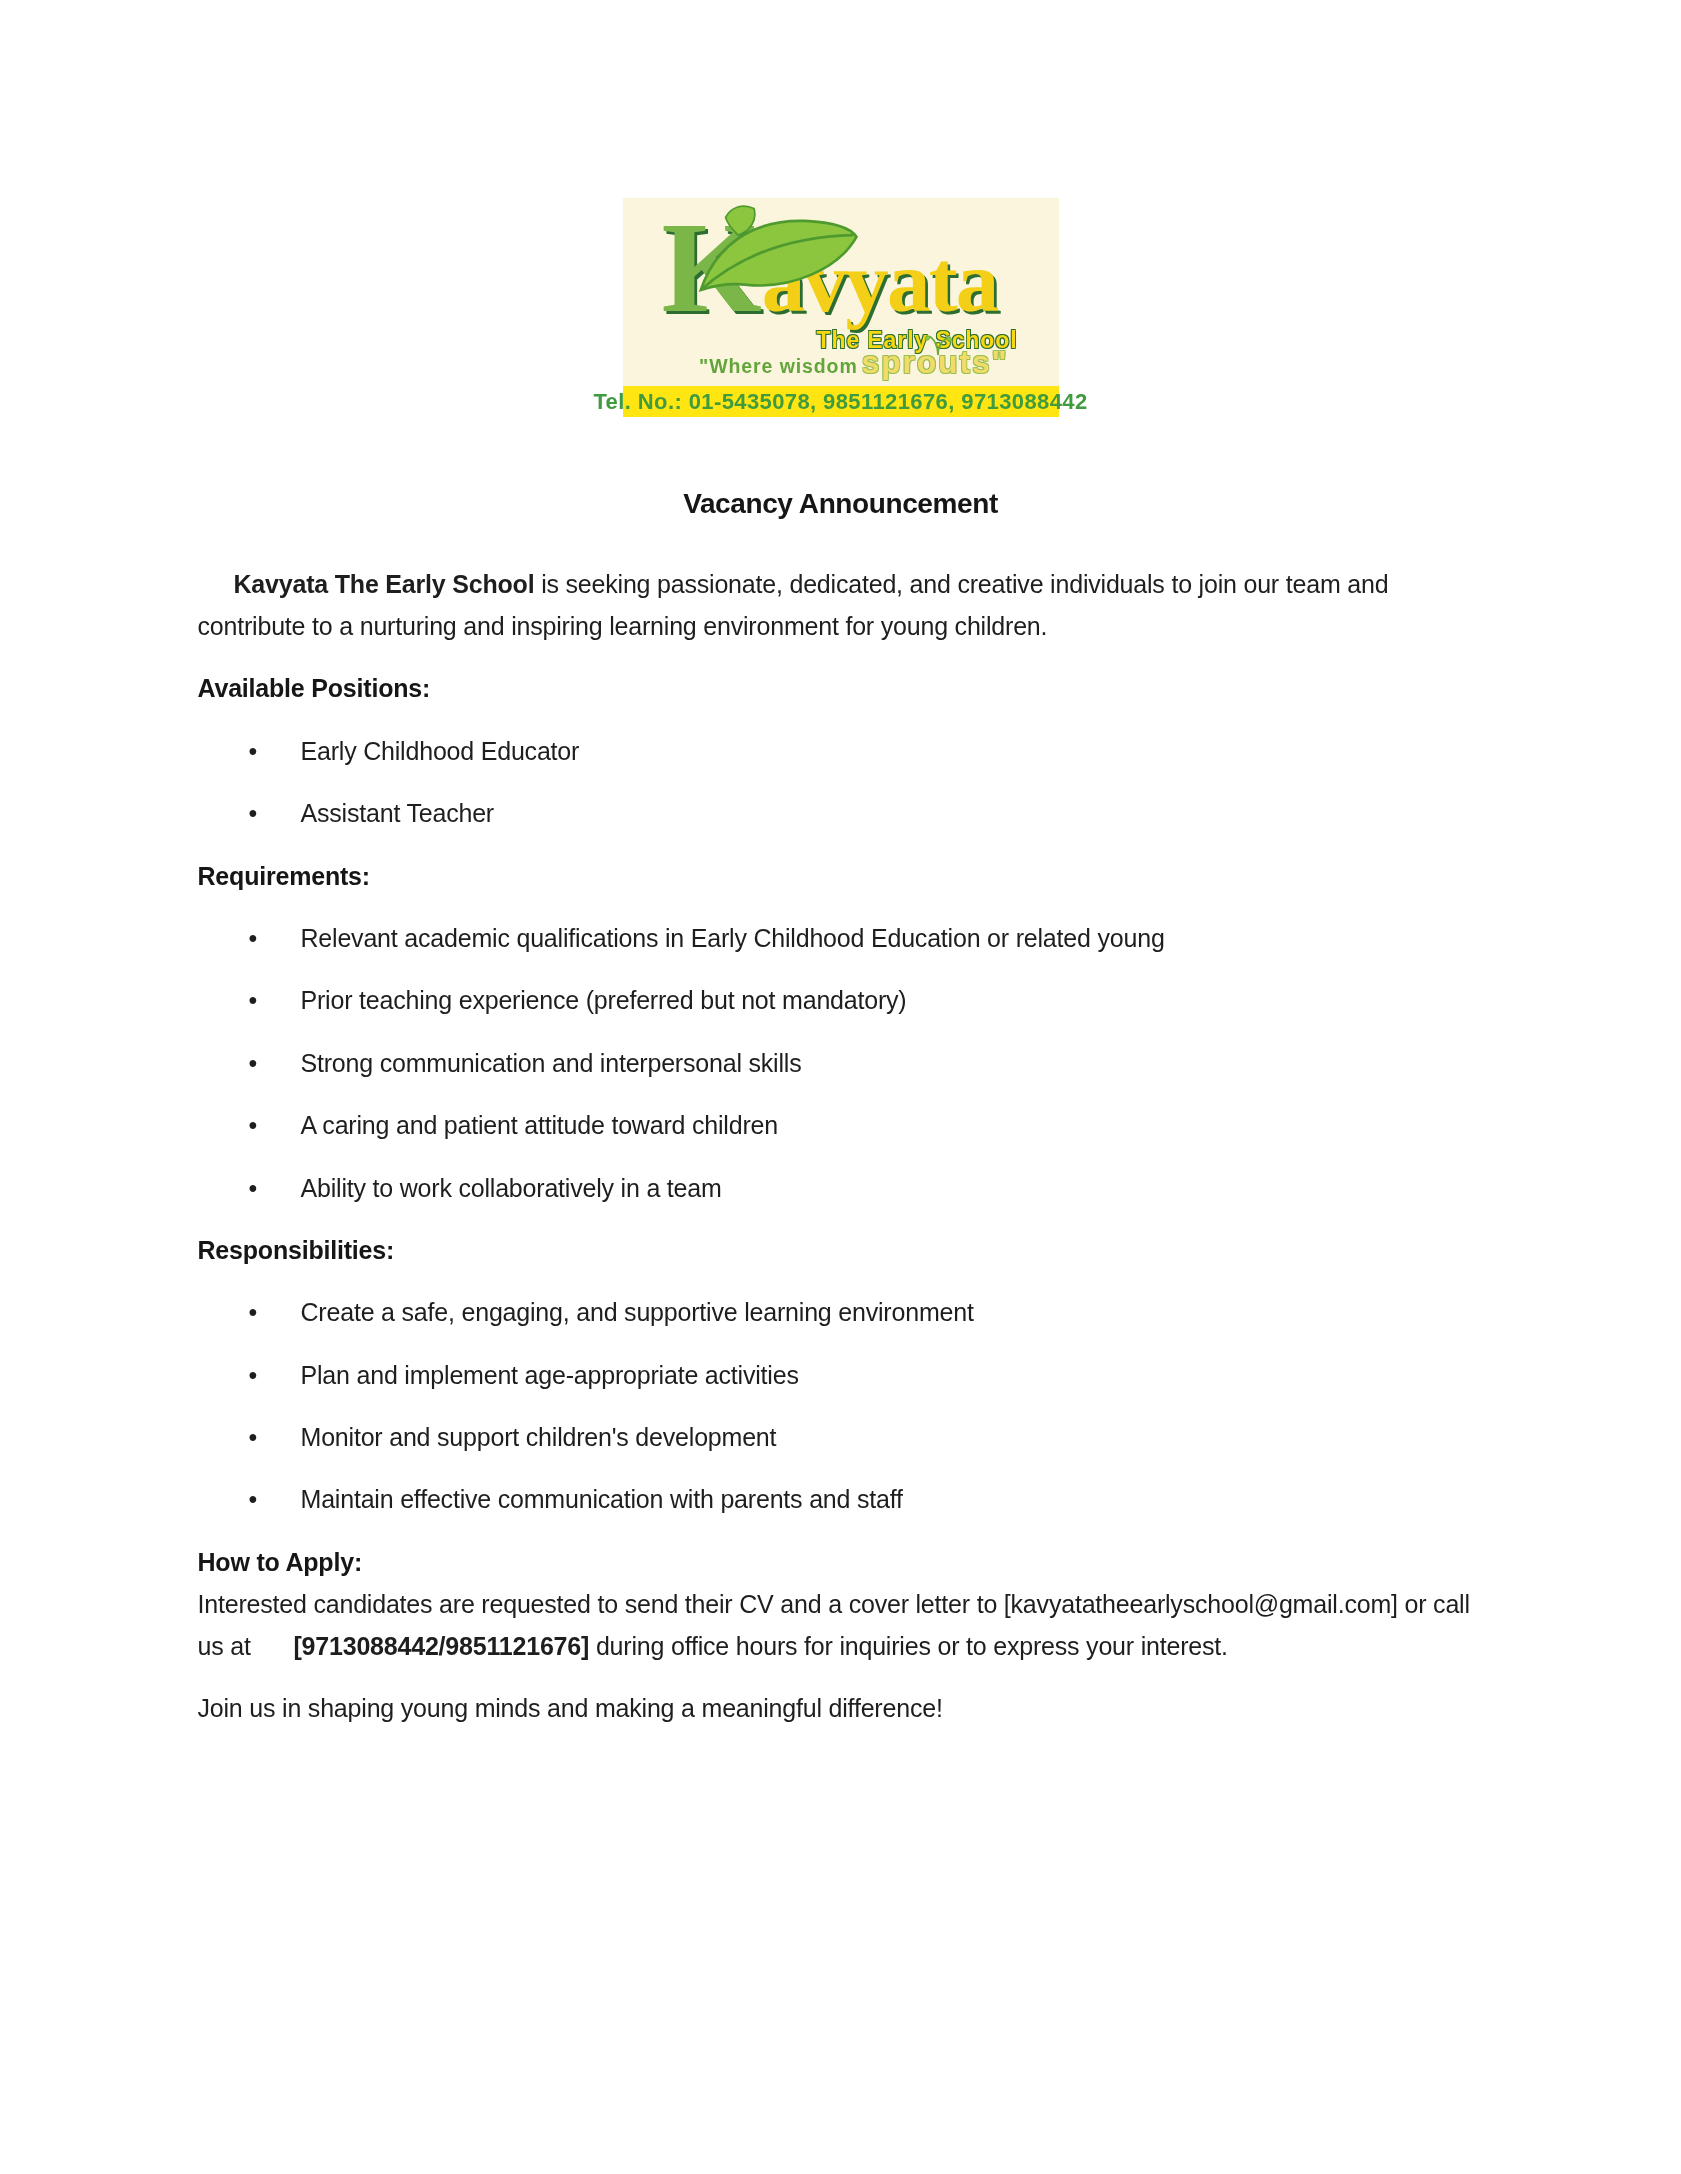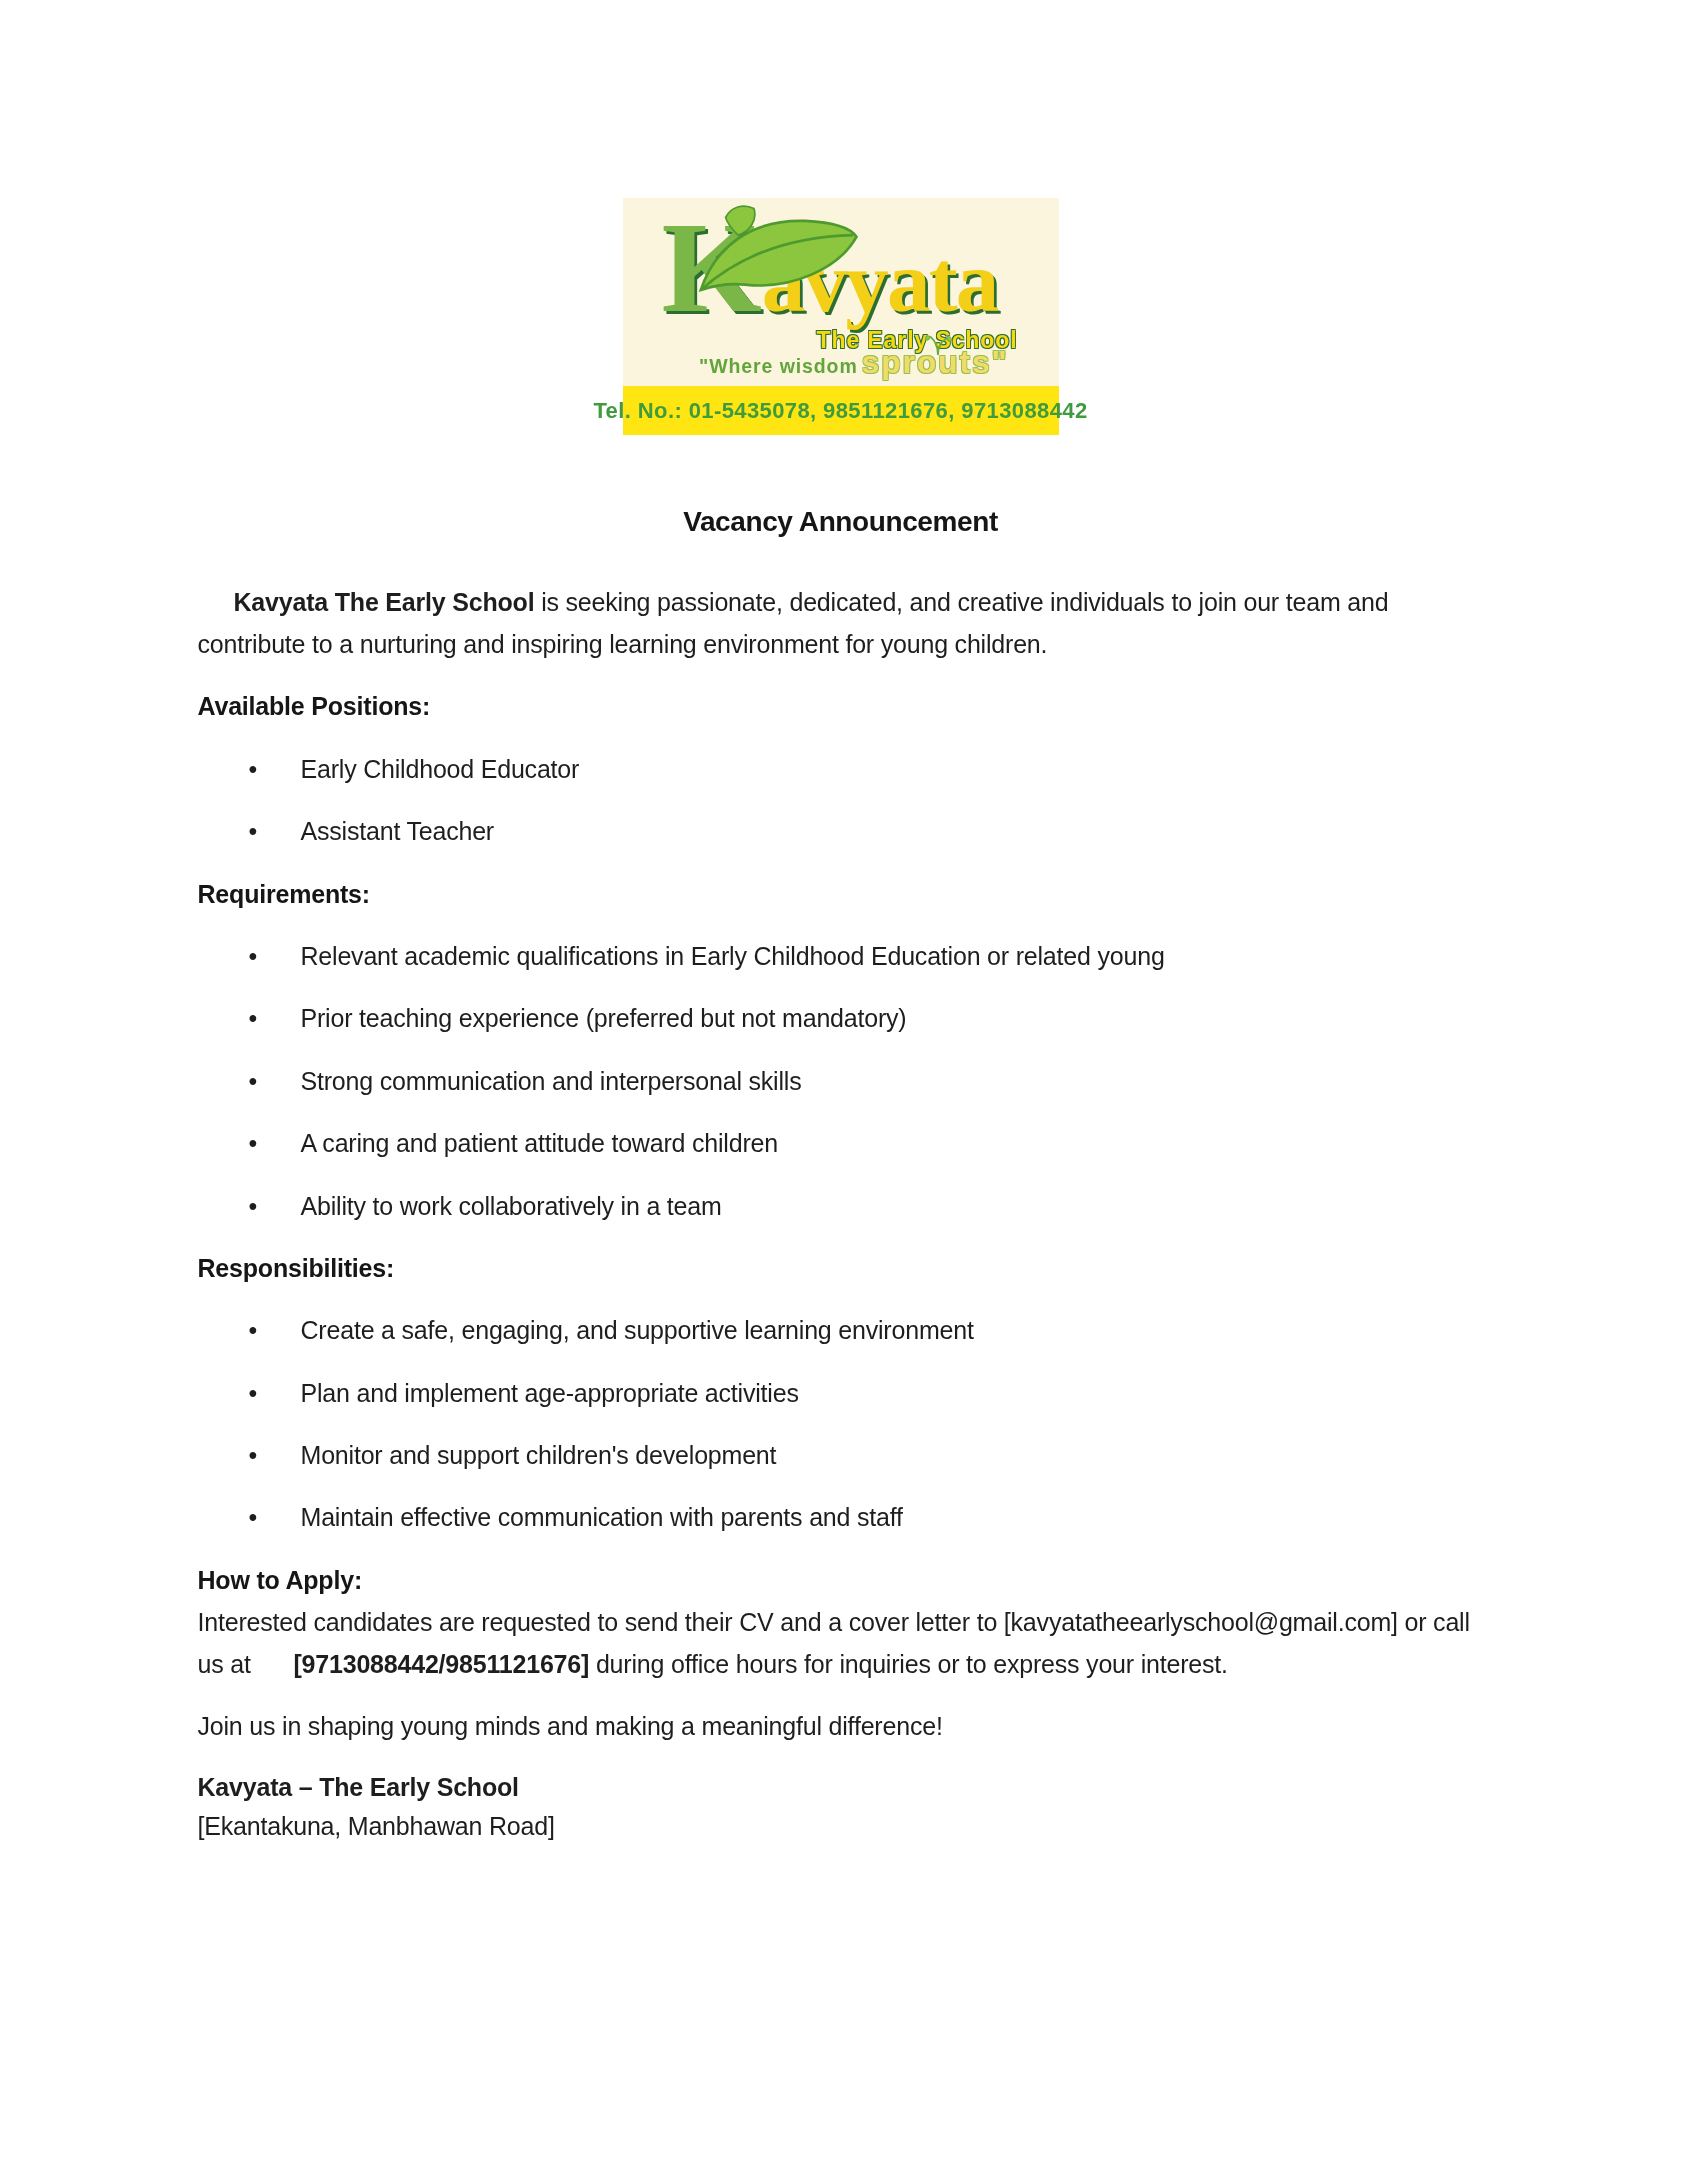--- a/index.html
+++ b/index.html
@@ -39,21 +39,21 @@
   .tag-pre{
     font-size:19.5px;font-weight:700;color:#63a53c;letter-spacing:0.9px;vertical-align:baseline;
   }
   .tag-sprouts{
     font-size:32px;font-weight:700;color:#f1dc6a;letter-spacing:1.8px;
     text-shadow:0.9px 0.9px 0 #9bbf4f,-0.9px -0.9px 0 #9bbf4f,0.9px -0.9px 0 #9bbf4f,-0.9px 0.9px 0 #9bbf4f;
     vertical-align:baseline;
   }
   .sprout-svg{position:absolute;right:106px;top:-12.4px;width:30px;height:25px;}
   .logo-bar{
-    height:49px;background:#ffe512;display:flex;align-items:center;justify-content:center;
+    height:31px;background:#ffe512;display:flex;align-items:center;justify-content:center;
   }
   .logo-bar span{
     font-weight:700;font-size:22px;color:#3f9b3d;letter-spacing:0.4px;white-space:nowrap;
   }
 
   
   h1{
     margin:59px 0 32px;text-align:center;
     font-size:28px;line-height:55px;font-weight:700;color:#161616;letter-spacing:-0.4px;
   }
@@ -130,20 +130,16 @@
       <li><span class="blt">•</span><span>Maintain effective communication with parents and staff</span></li>
     </ul>
 
     <div class="apply-block">
       <h2>How to Apply:</h2>
       <p><span>Interested candidates are requested to send their CV and a cover letter to [kavyatatheearlyschool@gmail.com] or call us at </span><b>[9713088442/9851121676]</b><span> during office hours for inquiries or to express your interest.</span></p>
     </div>
 
     <p>Join us in shaping young minds and making a meaningful difference!</p>
 
-    <div class="signature">
-      <div class="sig-name">Kavyata – The Early School</div>
-      <div class="sig-address">[Ekantakuna, Manbhawan Road]</div>
-    </div>
 
   </div>
 </div>
 
 
 </body></html>

